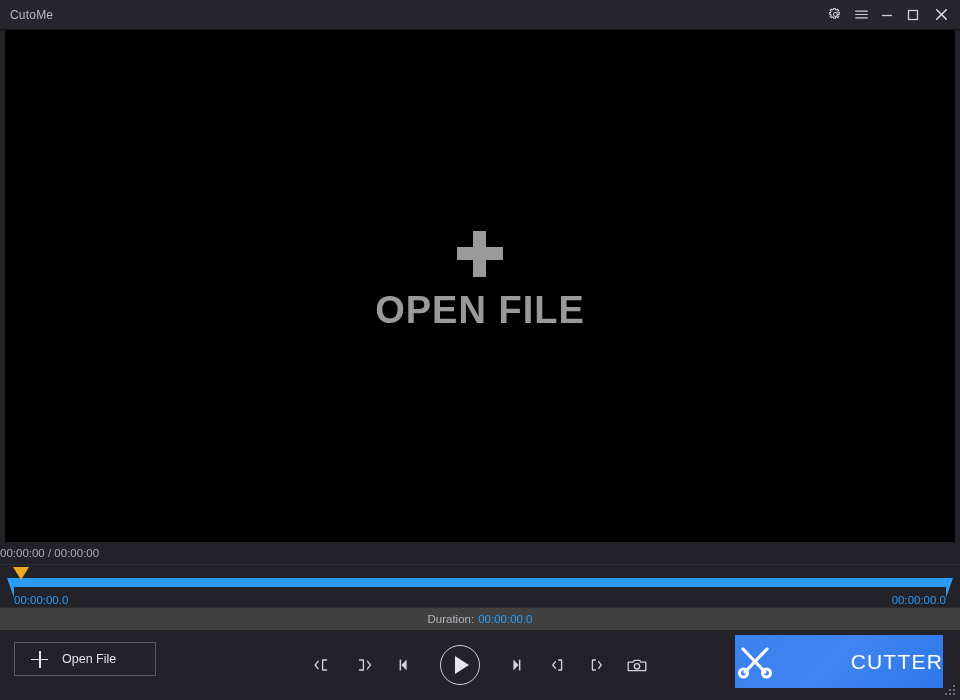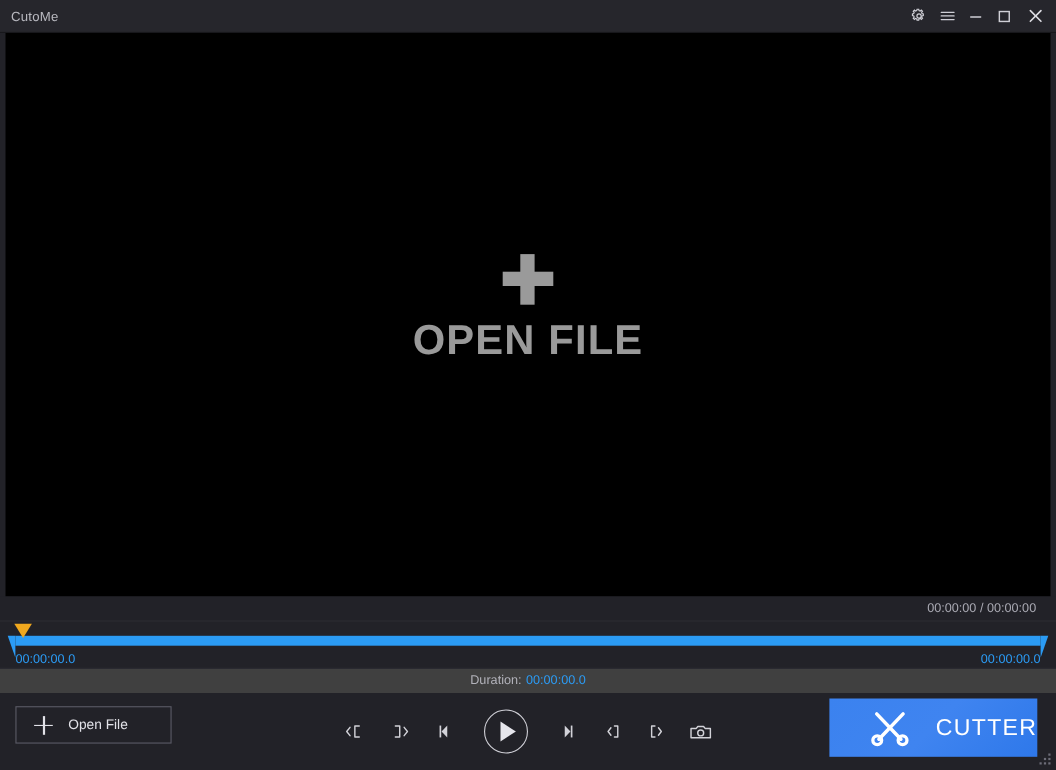--- a/index.html
+++ b/index.html
@@ -99,25 +99,24 @@
     font-weight: bold;
     letter-spacing: 1px;
     line-height: 1;
   }
 
   
   .time-readout {
     height: 22px;
     display: flex;
     align-items: center;
-    justify-content: flex-end;
+    justify-content: flex-start;
     padding-right: 18px;
     box-sizing: border-box;
     background: #222228;
-    padding-left: 28px;
   }
   .time-readout .tc {
     color: #a9a9b2;
     font-size: 11.5px;
     user-select: none;
   }
 
   
   .timeline {
     position: relative;
@@ -265,26 +264,26 @@
     border-top: 9px solid transparent;
     border-bottom: 9px solid transparent;
     border-left: 14px solid #e6e6ec;
     margin-left: 4px;
   }
 
   .cutter-btn {
     position: absolute;
     right: 17px;
     top: 5px;
-    width: 189px;
+    width: 208px;
     height: 53px;
     background: linear-gradient(135deg, #3b82ef 0%, #3f84f0 50%, #2e78ea 100%);
     display: flex;
     align-items: center;
-    justify-content: flex-end;
+    justify-content: space-between;
     gap: 22px;
     cursor: default;
     user-select: none;
   }
   .cutter-btn .ctext {
     color: #ffffff;
     font-size: 21px;
     letter-spacing: 1.2px;
   }
 

